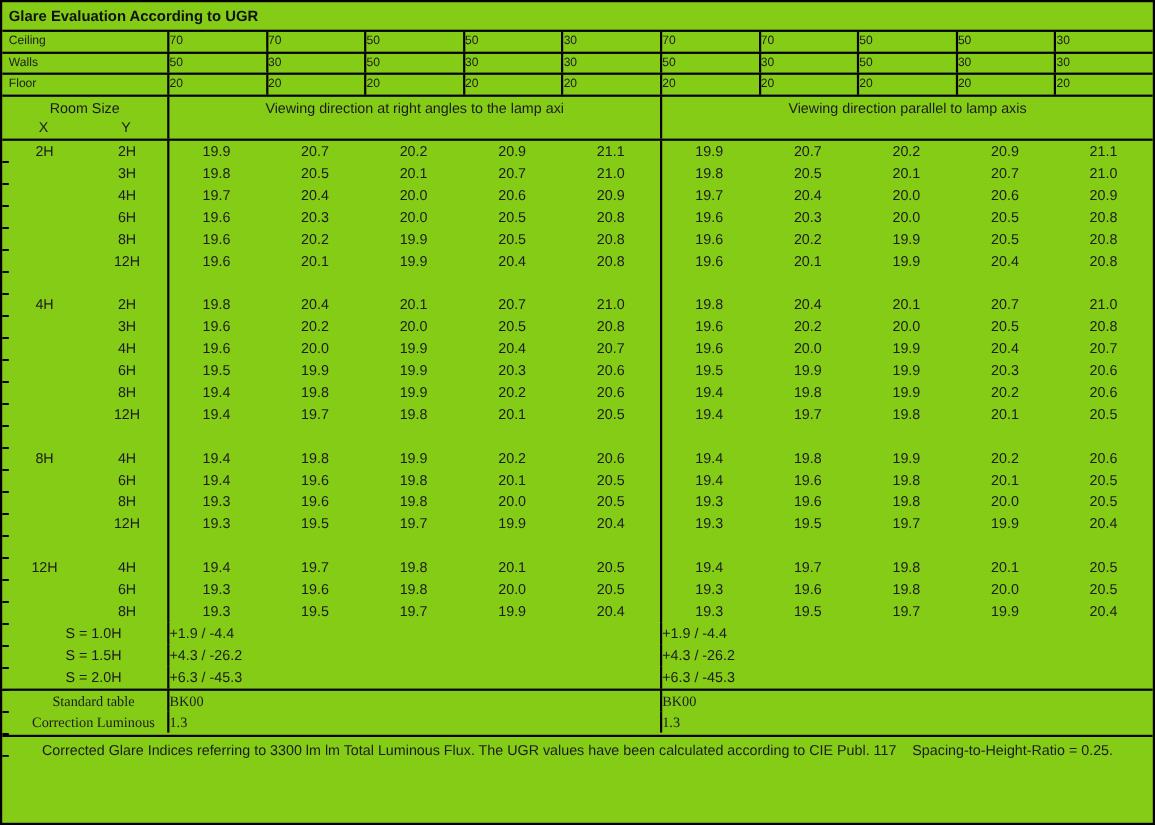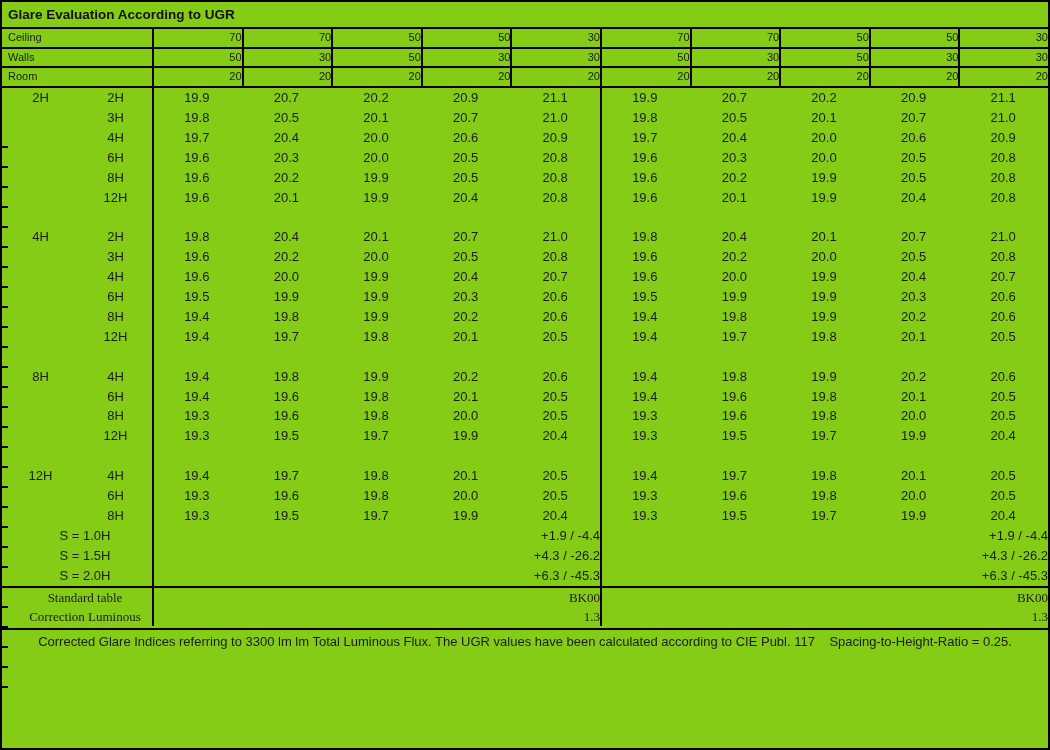--- a/index.html
+++ b/index.html
@@ -21,21 +21,21 @@
     font-size: 13.5px; font-weight: bold; color: #111;
     padding: 5px 0 0 6px;
   }
 
   .surface-row {
     display: grid; grid-template-columns: 150px repeat(10, 1fr);
     height: 19.67px; border-bottom: 2px solid #000;
     font-size: 11px;
   }
   .surface-label { padding-left: 6px; line-height: 17px; }
-  .vcell { border-left: 2px solid #000; text-align: right; line-height: 17px; }
+  .vcell { border-left: 2px solid #000; text-align: left; line-height: 17px; }
 
   .header-row {
     display: grid; grid-template-columns: 150px 1fr 1fr;
     height: 40px; border-bottom: 2px solid #000; font-size: 13px;
   }
   .room-size-cell { display: flex; flex-direction: column; }
   .room-size-title { text-align: center; padding-top: 3px; height: 20px; }
   .xy-row { display: grid; grid-template-columns: 1fr 1fr; text-align: center; }
   .section-header { border-left: 2px solid #000; text-align: center; padding-top: 3px; }
 
@@ -52,21 +52,21 @@
   .variation-header {
     height: 22px; border-top: 2px solid #000; border-bottom: 2px solid #000;
     font-size: 13px; padding: 2px 0 0 6px;
   }
   .variation-rows { height: 62px; border-bottom: 2px solid #000; }
   .summary-rows  { height: 42px; border-bottom: 2px solid #000; font-family: Liberation Serif, serif; }
   .block-row { display: grid; grid-template-columns: 150px 1fr 1fr; font-size: 13px; }
   .srow  { height: 20px; line-height: 20px; }
   .smrow { height: 19px; line-height: 19px; }
   .blabel { text-align: center; margin-left: 16px; }
-  .bvalue { border-left: 2px solid #000; text-align: right; }
+  .bvalue { border-left: 2px solid #000; text-align: left; }
 
   .footer-row { flex: 1; font-size: 13px; padding: 4px 6px 0 6px; white-space: pre-wrap; text-align: center; }
 
   .tick-strip {
     position: absolute; left: 0; top: 126px; width: 6px; height: 560px;
     background: repeating-linear-gradient(to bottom, transparent 0 18px, #000 18px 20px);
     pointer-events: none;
   }
 </style>
 </head>
@@ -97,34 +97,45 @@
         <div class="vcell">50</div>
         <div class="vcell">30</div>
         <div class="vcell">30</div>
         <div class="vcell">50</div>
         <div class="vcell">30</div>
         <div class="vcell">50</div>
         <div class="vcell">30</div>
         <div class="vcell">30</div>
       </div>
       <div class="surface-row">
-        <div class="surface-label">Room</div>
+        <div class="surface-label">Floor</div>
         <div class="vcell">20</div>
         <div class="vcell">20</div>
         <div class="vcell">20</div>
         <div class="vcell">20</div>
         <div class="vcell">20</div>
         <div class="vcell">20</div>
         <div class="vcell">20</div>
         <div class="vcell">20</div>
         <div class="vcell">20</div>
         <div class="vcell">20</div>
       </div>
     </div>
 
+  <div class="header-row">
+    <div class="room-size-cell">
+      <div class="room-size-title">Room Size</div>
+      <div class="xy-row">
+        <div>X</div>
+        <div>Y</div>
+      </div>
+    </div>
+    <div class="section-header">Viewing direction at right angles to the lamp axi</div>
+    <div class="section-header">Viewing direction parallel to lamp axis</div>
+  </div>
 
   <div class="data-area">
     <div class="vline vline-1"></div>
     <div class="vline vline-2"></div>
     <div>
         <div class="data-row">
           <div class="dcell">2H</div>
           <div class="dcell">2H</div>
           <div class="dcell">19.9</div>
           <div class="dcell">20.7</div>

